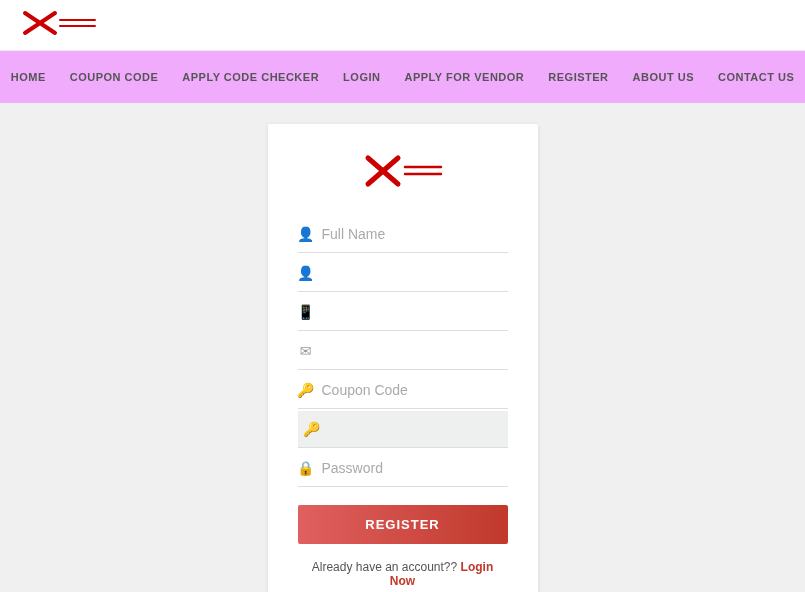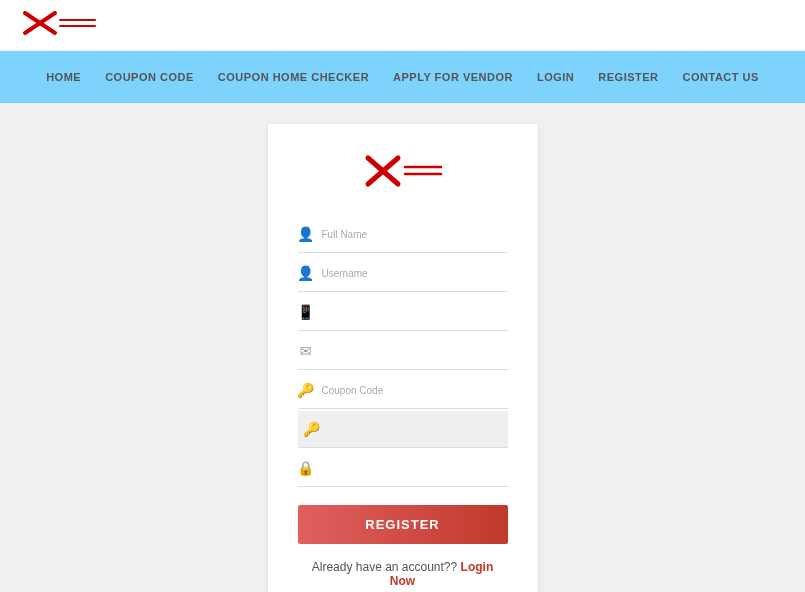--- a/index.html
+++ b/index.html
@@ -16,21 +16,21 @@
     .logo-area {
       width: 90px;
     }
     .logo-svg {
       width: 80px;
       height: 30px;
     }
 
     
     .navbar {
-      background: #7dd3fc;
+      background: #f0abfc;
       border-bottom: 1px solid #eee;
       display: flex;
       justify-content: center;
       align-items: center;
       padding: 0 10px;
       gap: 0;
     }
     .nav-item {
       font-size: 11px;
       font-weight: bold;
@@ -80,21 +80,21 @@
       color: #999;
       font-size: 14px;
       margin-right: 8px;
       width: 16px;
       text-align: center;
       flex-shrink: 0;
     }
     .field-input {
       border: none;
       outline: none;
-      font-size: 10px;
+      font-size: 14px;
       color: #000000;
       background: transparent;
       width: 100%;
     }
     .field-input::placeholder { color: #aaa; }
 
     .register-btn {
       width: 100%;
       padding: 12px;
       margin-top: 16px;
@@ -134,24 +134,25 @@
 
       <line x1="40" y1="12" x2="75" y2="12" stroke="#cc0000" stroke-width="2" stroke-linecap="round"></line>
       <line x1="40" y1="18" x2="75" y2="18" stroke="#cc0000" stroke-width="2" stroke-linecap="round"></line>
     </svg>
   </div>
 </div>
 
 <nav class="navbar">
   <a class="nav-item">HOME</a>
   <a class="nav-item">COUPON CODE</a>
-  <a class="nav-item">COUPON HOME CHECKER</a>
+  <a class="nav-item">APPLY CODE CHECKER</a>
+  <a class="nav-item">LOGIN</a>
   <a class="nav-item">APPLY FOR VENDOR</a>
-  <a class="nav-item">LOGIN</a>
   <a class="nav-item">REGISTER</a>
+  <a class="nav-item">ABOUT US</a>
   <a class="nav-item">CONTACT US</a>
 </nav>
 
 <div class="main">
   <div class="form-panel">
     
     <div class="form-logo">
       <svg width="80" height="34" viewBox="0 0 80 34" xmlns="http://www.w3.org/2000/svg">
         <line x1="5" y1="4" x2="35" y2="30" stroke="#cc0000" stroke-width="5" stroke-linecap="round"></line>
         <line x1="35" y1="4" x2="5" y2="30" stroke="#cc0000" stroke-width="5" stroke-linecap="round"></line>
@@ -162,21 +163,20 @@
 
     
     <div class="form-field">
       <span class="field-icon">👤</span>
       <input class="field-input" type="text" placeholder="Full Name" style="">
     </div>
 
     
     <div class="form-field">
       <span class="field-icon">👤</span>
-      <input class="field-input" type="text" placeholder="Username" style="">
     </div>
 
     
     <div class="form-field">
       <span class="field-icon">📱</span>
     </div>
 
     
     <div class="form-field">
       <span class="field-icon">✉</span>
@@ -189,20 +189,21 @@
     </div>
 
     
     <div class="form-field highlighted">
       <span class="field-icon">🔑</span>
     </div>
 
     
     <div class="form-field">
       <span class="field-icon">🔒</span>
+      <input class="field-input" type="password" placeholder="Password" style="">
     </div>
 
     
     <button class="register-btn">REGISTER</button>
 
     
     <div class="login-link-area">
       <span>Already have an account??</span>
       <a class="login-link">Login Now</a>
     </div>

